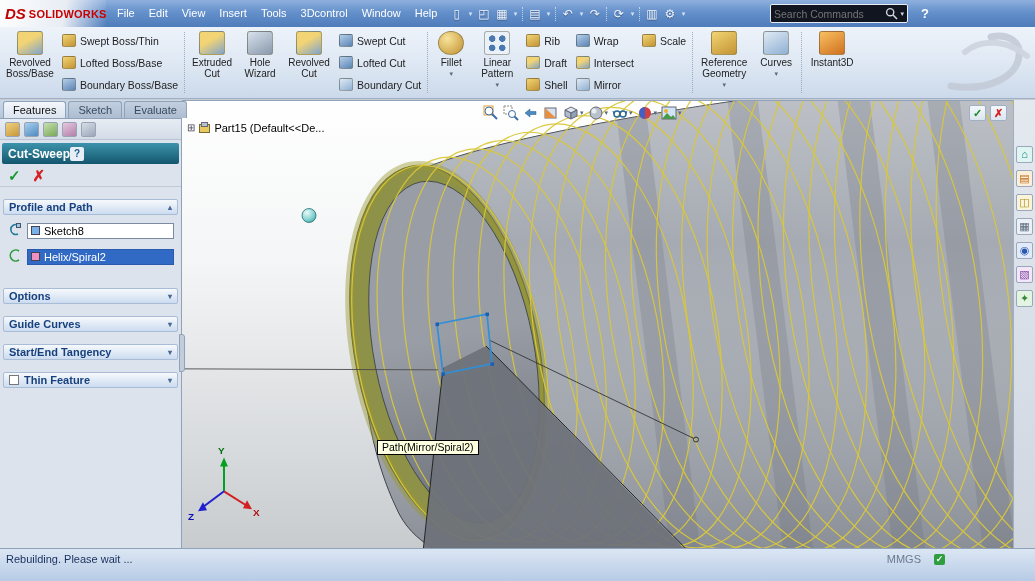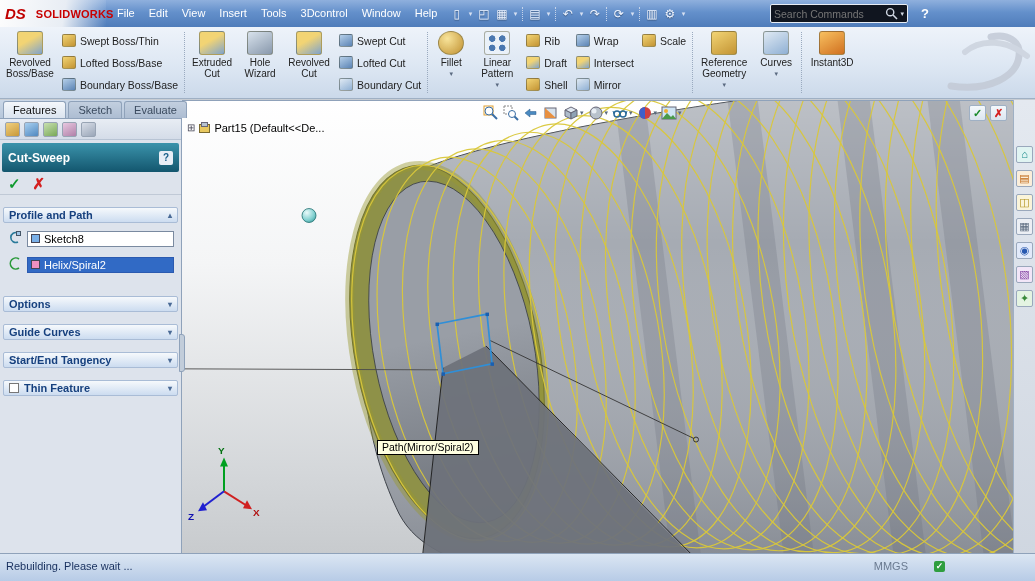--- a/index.html
+++ b/index.html
@@ -2,21 +2,21 @@
 <html style="--selection-blue: #316ac5; --helix-yellow: #d9c73a; --pm-header-teal: #2b7f97; --titlebar-blue: #5b89c7; --model-gray: #a6abb3;"><head>
 <meta charset="utf-8">
 <style>
 *{margin:0;padding:0;box-sizing:border-box}
 html,body{width:1035px;height:581px;overflow:hidden}
 body{font-family:"Liberation Sans",sans-serif;font-size:11px;background:#aab4c2}
 .app{position:relative;width:1035px;height:581px;overflow:hidden;background:#c7ccd2;user-select:none}
 
 
 .titlebar{position:absolute;top:0;left:0;right:0;height:27px;background:linear-gradient(180deg,#8fb0dd 0%,#6490cb 45%,#4f7cba 100%);display:flex;align-items:center;z-index:30}
-.logo{width:106px;height:27px;background:linear-gradient(100deg,#fdfdfd 0%,#e8edf4 60%,rgba(230,236,244,0) 100%);display:flex;align-items:center;padding-left:5px;gap:10px;flex-shrink:0}
+.logo{width:106px;height:27px;background:linear-gradient(100deg,#fdfdfd 0%,#e8edf4 60%,rgba(230,236,244,0) 100%);display:flex;align-items:center;padding-left:5px;gap:3px;flex-shrink:0}
 .logo .ds{color:#c00000;font-weight:bold;font-style:italic;font-size:15px;line-height:1}
 .logo .sw{color:#c80000;font-weight:bold;font-size:11px;letter-spacing:.2px}
 .menus{display:flex;margin-left:4px;flex-shrink:0}
 .menu{color:#fff;padding:0 7px;line-height:27px;cursor:default}
 .tb-icons{display:flex;align-items:center;margin-left:4px;gap:1px}
 .tbi{min-width:17px;height:18px;color:#eef4ff;font-size:12px;text-align:center;line-height:18px;text-shadow:0 1px 1px rgba(0,0,0,.35)}
 .tbarrow{width:8px;font-size:7px;color:#d6e0f2;text-align:center}
 .tbsep{width:1px;height:14px;border-left:1px dotted #c6d4ea;margin:0 2px}
 .searchbox{position:absolute;left:770px;top:4px;width:138px;height:19px;background:#10151f;border:1px solid #e8edf5;border-radius:2px;display:flex;align-items:center;padding:0 3px;gap:2px}
 .searchbox input{flex:1;background:transparent;border:none;outline:none;color:#cfd6e2;font-size:10.5px;font-family:inherit;min-width:0}
@@ -49,21 +49,21 @@
 
 
 .panel{position:absolute;top:119px;left:0;width:182px;bottom:16px;background:#dde3ec;border-right:1px solid #8fa2ba;z-index:9}
 .mgr-tabs{height:21px;display:flex;align-items:center;gap:4px;padding:2px 5px;background:linear-gradient(180deg,#e8edf4,#d4dce8);border-bottom:1px solid #b8c4d4}
 .mgr-icon{width:15px;height:15px;border-radius:2px;border:1px solid #98a4b4;display:inline-block}
 .mi1{background:linear-gradient(150deg,#f0d080,#c89838)}
 .mi2{background:linear-gradient(150deg,#a8d0f0,#5088c0)}
 .mi3{background:linear-gradient(150deg,#c8e0b0,#78a858)}
 .mi4{background:linear-gradient(150deg,#e8c8e0,#b080a8)}
 .mi5{background:linear-gradient(150deg,#d8dee8,#9aa6b8)}
-.pm-title{margin:3px 2px 0;height:29px;background:linear-gradient(180deg,#3b93ab,#13566e);color:#fff;font-weight:bold;font-size:12px;display:flex;align-items:center;padding:0 6px;border-radius:2px;justify-content:space-between}
+.pm-title{margin:3px 2px 0;height:21px;background:linear-gradient(180deg,#3b93ab,#13566e);color:#fff;font-weight:bold;font-size:12px;display:flex;align-items:center;padding:0 6px;border-radius:2px;}
 .pm-help{width:14px;height:14px;background:#e8eef6;color:#1a5f8a;border-radius:2px;text-align:center;line-height:14px;font-weight:bold;font-size:10px;cursor:default}
 .okrow{height:23px;display:flex;align-items:center;gap:12px;padding:0 8px;border-bottom:1px solid #c0c9d6}
 .okbtn{color:#0f9a2e;font-size:15px;font-weight:bold;cursor:default;line-height:1}
 .cancelbtn{color:#d42020;font-size:15px;font-weight:bold;cursor:default;line-height:1}
 .section{margin:12px 3px 0}
 .sec-h{height:16px;background:linear-gradient(180deg,#f6f9fc,#ccdcf0);border:1px solid #a9bcd6;border-radius:2px;display:flex;align-items:center;justify-content:space-between;padding:0 5px;color:#16407e;font-weight:bold;font-size:11px;cursor:default}
 .sec-h .lab{display:flex;align-items:center}
 .sec-chev{color:#4a6a96;font-size:8px}
 .pp-body{padding:7px 4px 2px 2px}
 .pp-row{display:flex;align-items:center;margin-bottom:9px;gap:3px}
@@ -97,22 +97,22 @@
 .tp-icon{width:17px;height:17px;border:1px solid #9aa8bc;border-radius:2px;background:#fff;font-size:11px;line-height:15px;text-align:center;cursor:default;flex-shrink:0}
 .tpc1{color:#1a8a8a;background:#e0f4f2}
 .tpc2{color:#c06818;background:#fbeeda}
 .tpc3{color:#b09018;background:#faf4da}
 .tpc4{color:#5a6a7e;background:#eceff4}
 .tpc5{color:#2858b0;background:#e2eafa}
 .tpc6{color:#8040a0;background:#f2e6f8}
 .tpc7{color:#3a8a3a;background:#e4f4e2}
 
 
-.statusbar{position:absolute;left:0;right:0;bottom:0;height:28px;background:linear-gradient(180deg,#dbe6f3,#b7cbe6);border-top:1px solid #8fa2ba;display:flex;align-items:flex-start;padding:6px 6px;color:#18305e;font-size:11px;z-index:30}
-.sb-right{margin-left:auto;margin-right:84px;display:flex;align-items:center;gap:26px}
+.statusbar{position:absolute;left:0;right:0;bottom:0;height:28px;background:linear-gradient(180deg,#dbe6f3,#b7cbe6);border-top:1px solid #8fa2ba;display:flex;align-items:flex-end;padding:16px 6px;color:#18305e;font-size:11px;z-index:30}
+.sb-right{margin-left:auto;margin-right:84px;display:flex;align-items:center;gap:13px}
 .sb-units{color:#6a7a90}
 .sb-check{width:11px;height:11px;background:#2f9e3f;border-radius:2px;color:#fff;font-size:9px;line-height:11px;text-align:center;font-weight:bold}
 </style>
 </head>
 <body>
 
 <div class="app">
 
   <div class="titlebar">
     <div class="logo">

